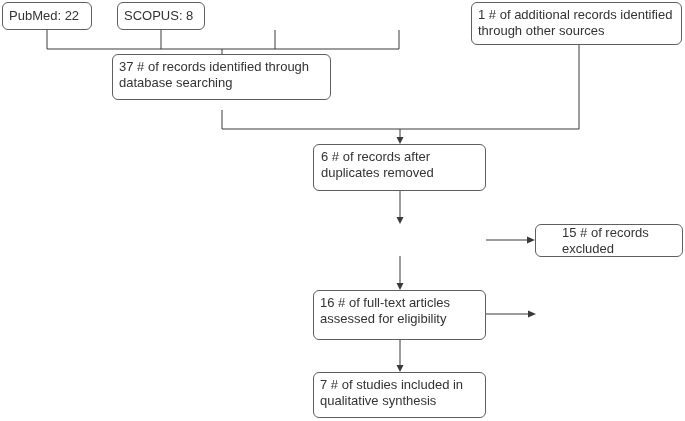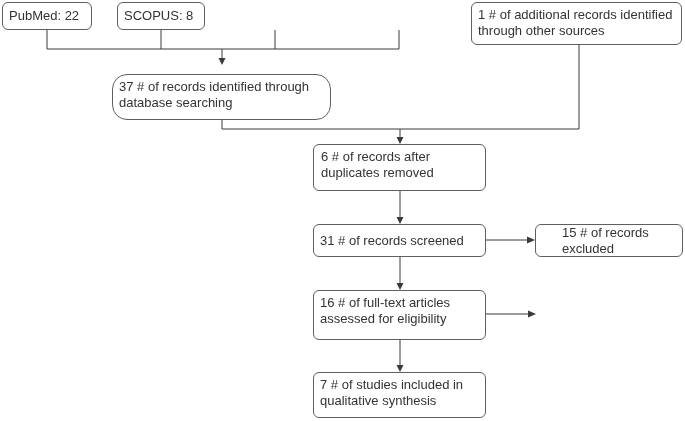--- a/index.html
+++ b/index.html
@@ -66,25 +66,24 @@
     <polygon points="535,240 527,236.5 527,243.5"></polygon>
 
     <path d="M486,314 H529"></path>
     <polygon points="536,314 528,310.5 528,317.5"></polygon>
   </svg>
 
   <div class="node single" style="left:2px;top:2px;width:90px;height:28px;">PubMed: 22</div>
   <div class="node single" style="left:117px;top:2px;width:88px;height:28px;">SCOPUS: 8</div>
   <div class="node multi" style="left:471px;top:2px;width:211px;height:43px;">1 # of additional records identified through other sources</div>
 
-  <div class="node multi" style="left:112px;top:74px;width:219px;height:46px;border-radius:15px;">37 # of records identified through database searching</div>
+  <div class="node multi" style="left:112px;top:54px;width:219px;height:46px;">37 # of records identified through database searching</div>
 
   <div class="node multi" style="left:313px;top:144px;width:173px;height:47px;padding-left:7px;">6 # of records after duplicates removed</div>
 
-  <div class="node single" style="left:313px;top:224px;width:173px;height:33px;">31 # of records screened</div>
 
   <div class="node single" style="left:535px;top:224px;width:148px;height:33px;padding-left:26px;">15 # of records excluded</div>
 
   <div class="node multi" style="left:313px;top:290px;width:173px;height:50px;">16 # of full-text articles assessed for eligibility</div>
 
 
   <div class="node multi" style="left:313px;top:372px;width:173px;height:46px;">7 # of studies included in qualitative synthesis</div>
 
 </div>
 

